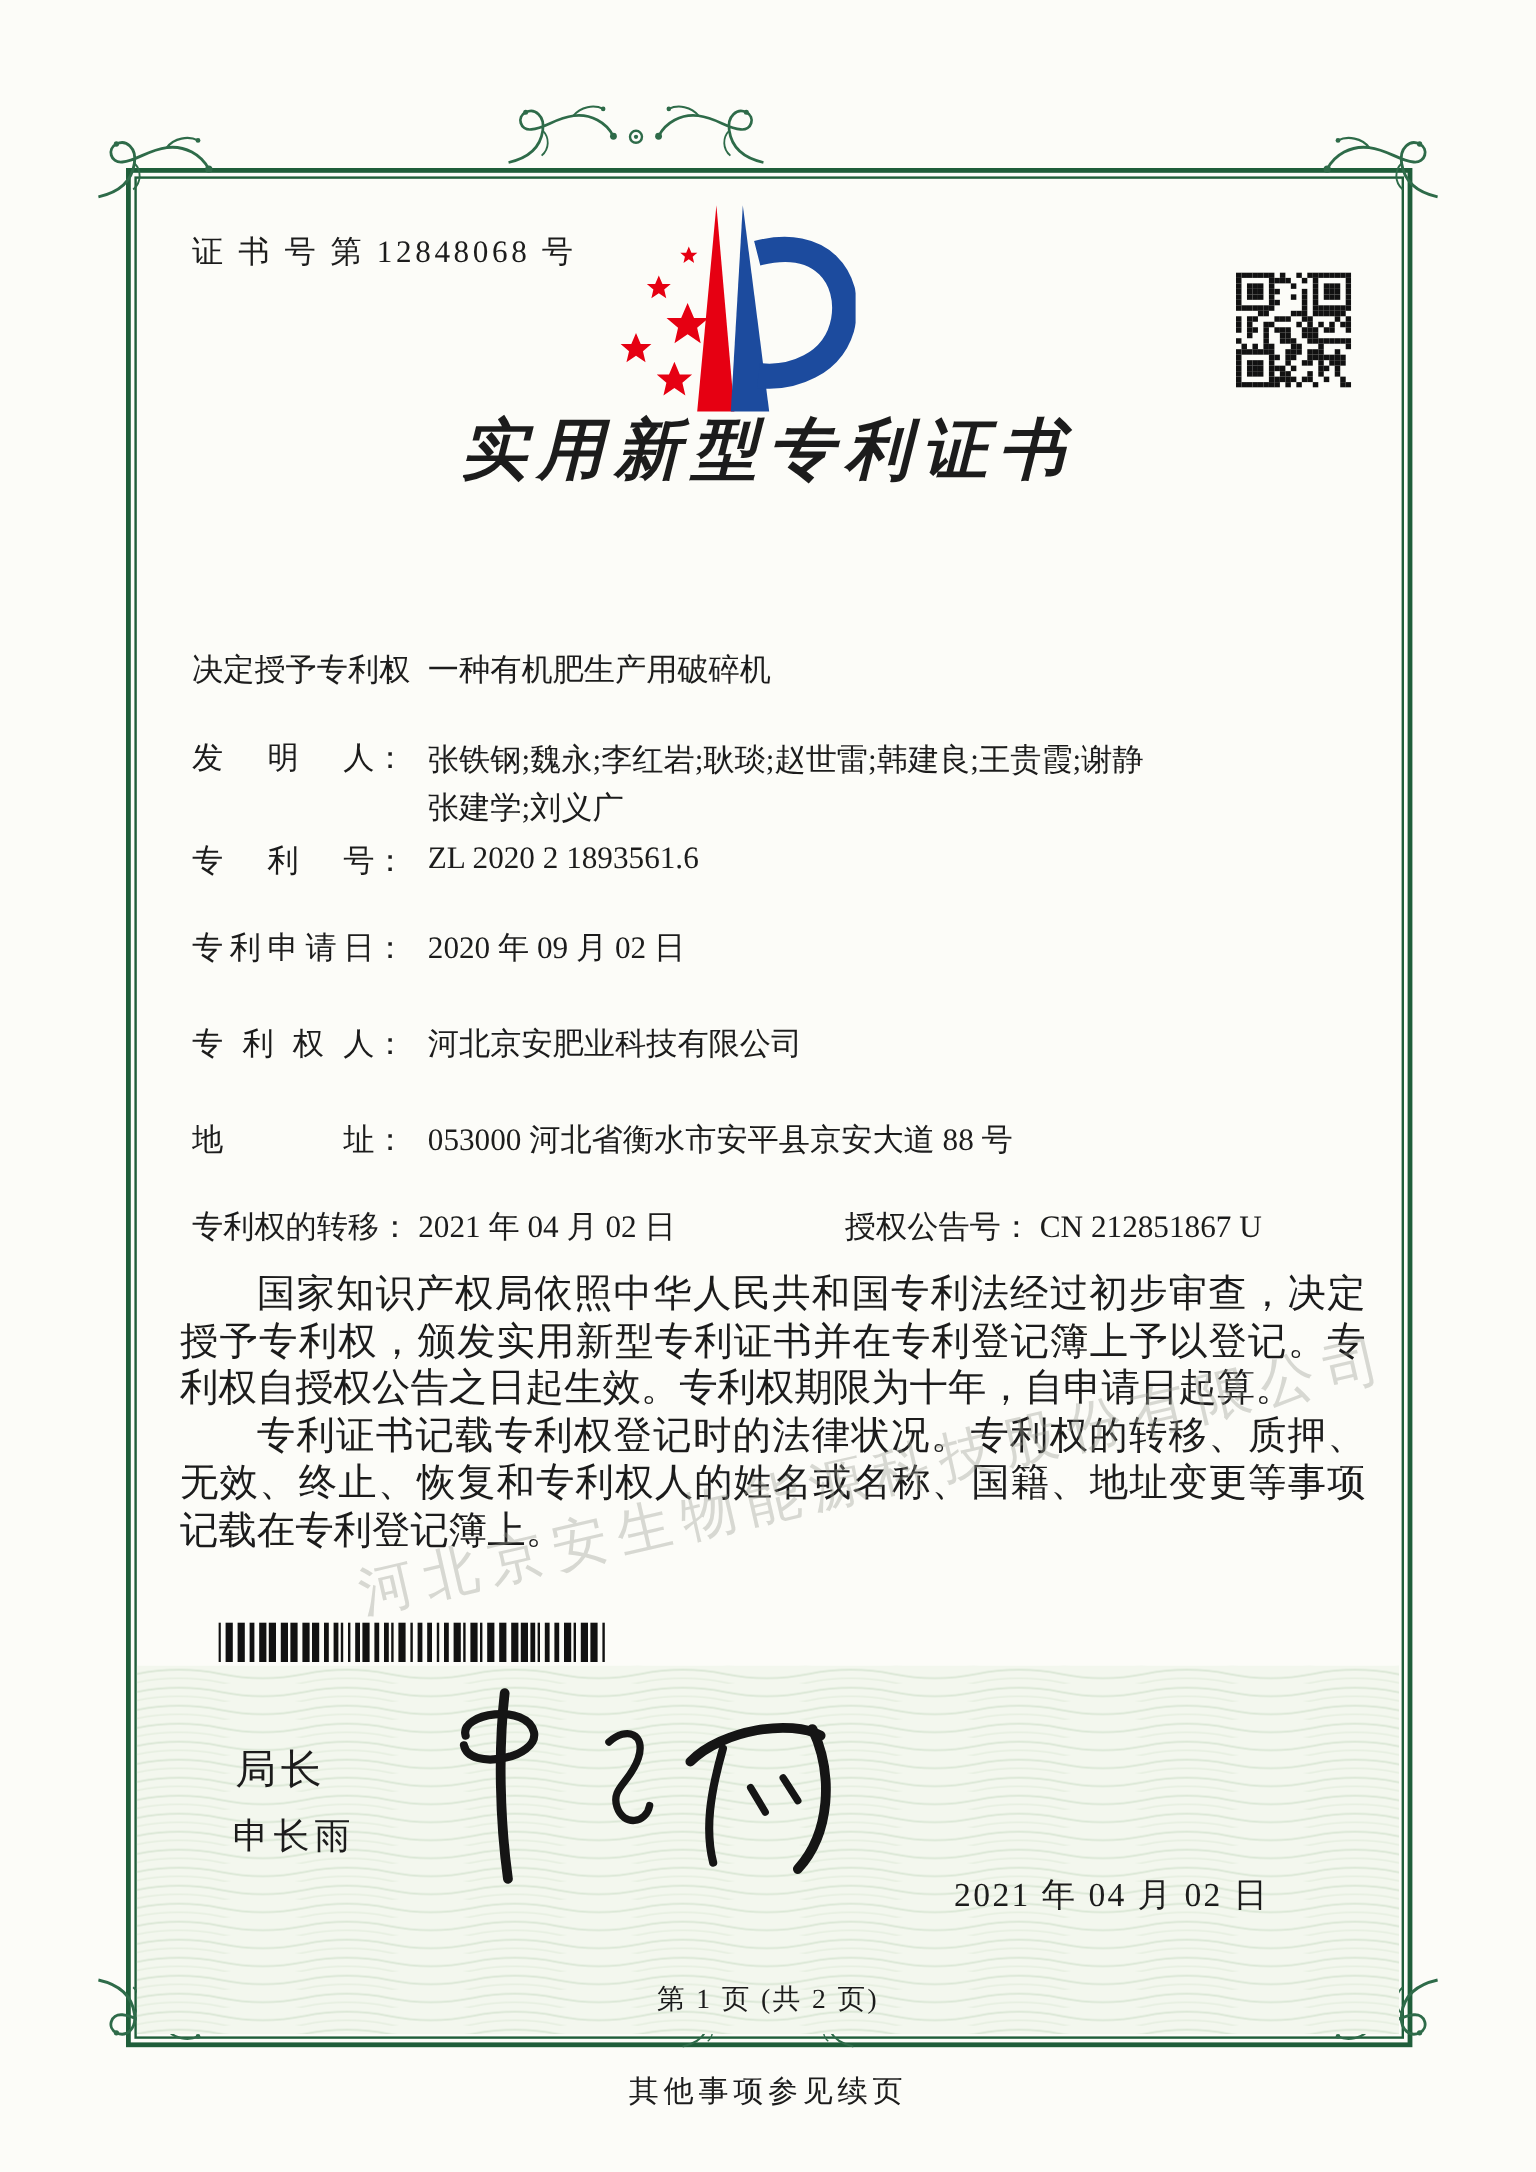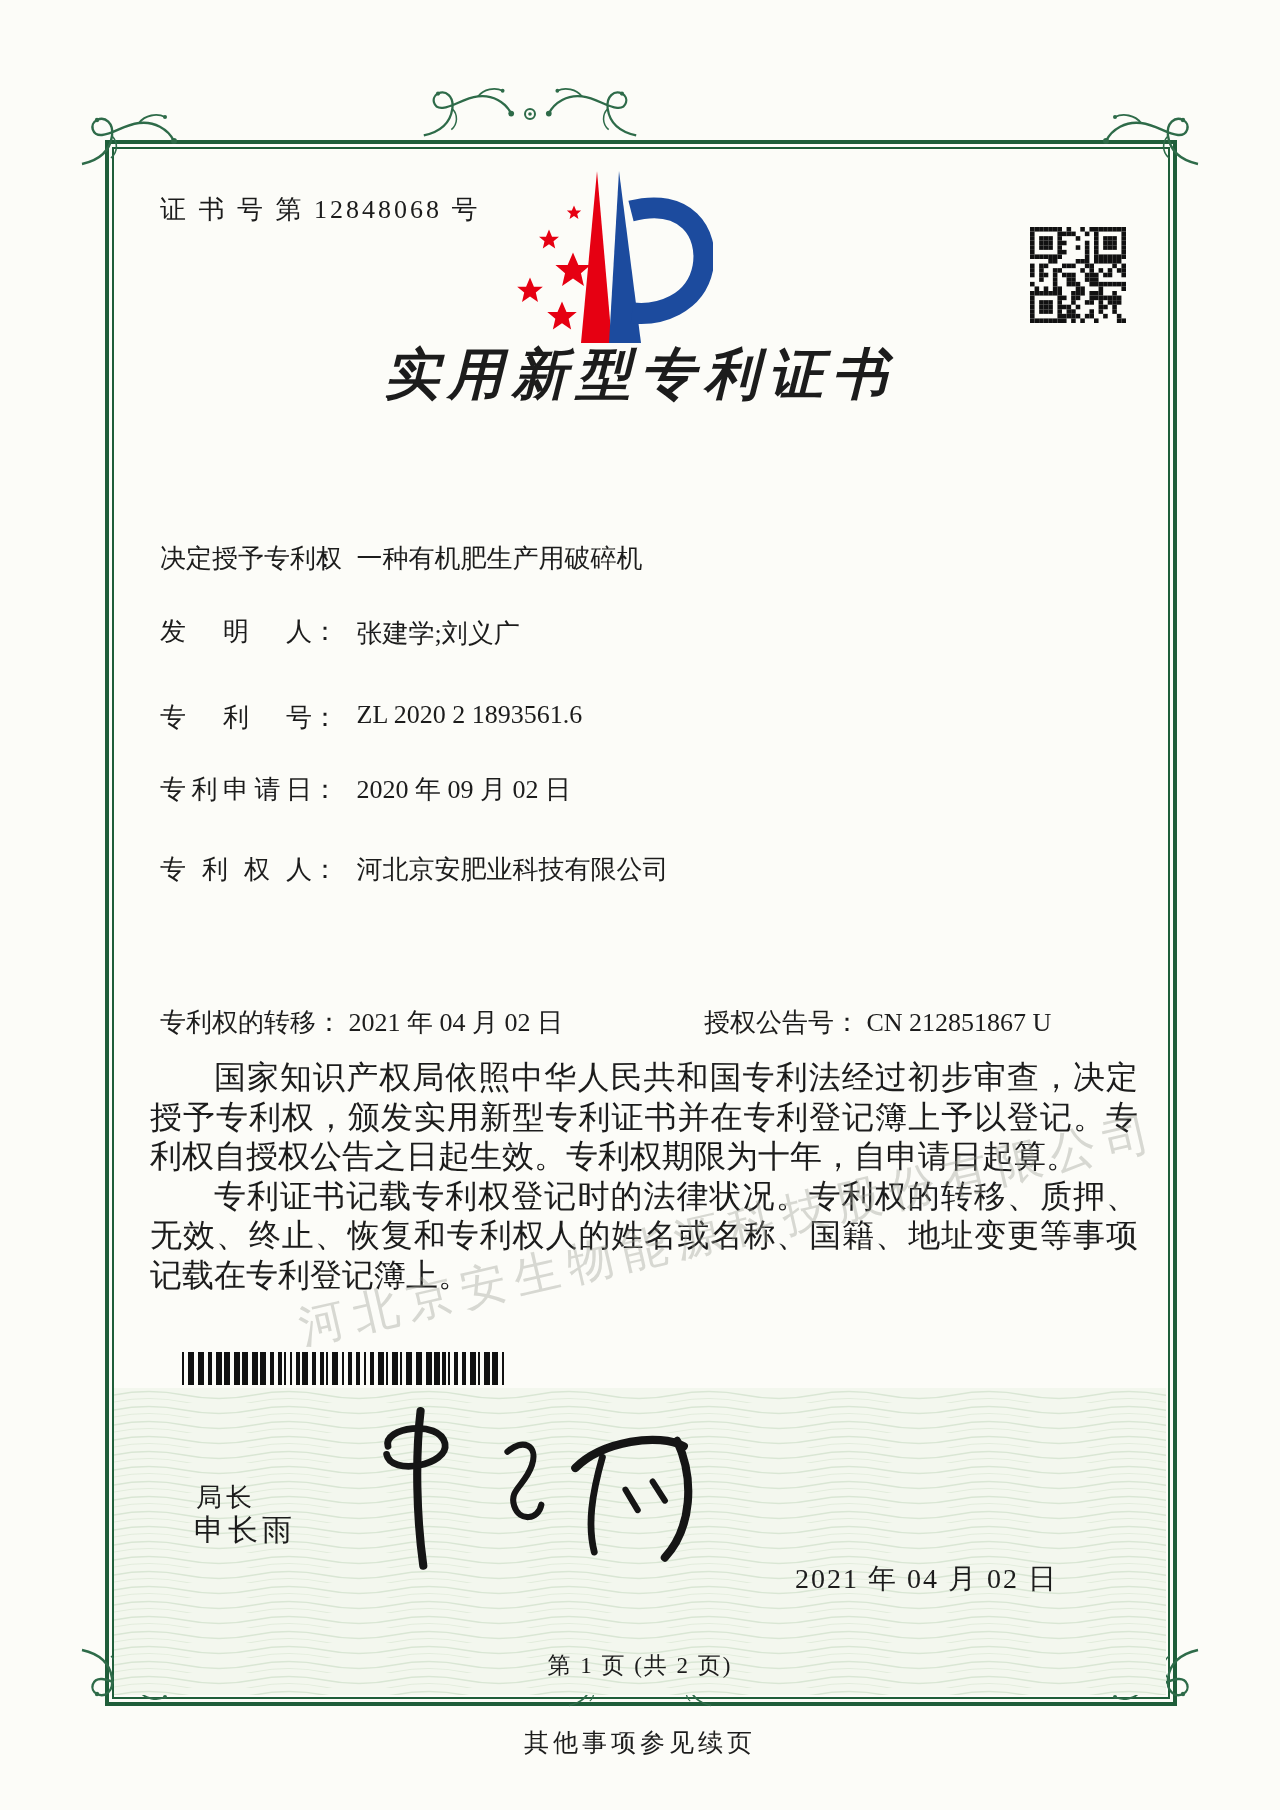--- a/index.html
+++ b/index.html
@@ -13,21 +13,21 @@
   .fcolon{vertical-align:top;}
   .fvalue{display:inline-block;margin-left:12px;vertical-align:top;}
   .fvalue .vline{line-height:40px;}
   .cert-no{top:192px;left:160px;font-size:26px;letter-spacing:3px;}
   .title{top:338px;left:0;width:100%;text-align:center;font-size:55px;font-weight:bold;letter-spacing:9px;font-style:italic;}
   .paras{position:absolute;left:150px;top:1058px;width:988px;font-size:32px;line-height:39.5px;text-align:justify;}
   .paras p{margin:0;text-indent:2em;}
   .waves{position:absolute;left:114px;top:1388px;width:1052px;height:307px;}
   .watermark{position:absolute;left:300px;top:1298px;width:820px;font-size:46px;letter-spacing:9px;
              color:rgba(155,158,148,0.38);transform:rotate(-13deg);transform-origin:left center;white-space:nowrap;}
-  .signer-title{top:1452px;left:196px;font-size:26px;letter-spacing:4px;margin-top:28px;}
+  .signer-title{top:1452px;left:196px;font-size:34px;letter-spacing:4px;}
   .signer-name{top:1510px;left:194px;font-size:30px;letter-spacing:4px;}
   .issue-date{top:1560px;left:795px;font-size:28px;letter-spacing:2px;}
   .page-info{top:1650px;left:0;width:100%;text-align:center;font-size:23px;letter-spacing:2px;}
   .footer-note{top:1726px;left:0;width:100%;text-align:center;font-size:25px;letter-spacing:4px;}
   .ornament{color:#2e6b49;}
 </style>
 </head>
 <body>
 
 <div class="page">
@@ -344,39 +344,44 @@
   <div class="row title">实用新型专利证书</div>
 
   <div class="row" style="top:541px;left:160px">
     <span class="flabel">决定授予专利权</span><span class="fcolon">：</span>
     <span class="fvalue">一种有机肥生产用破碎机</span>
   </div>
 
   <div class="row" style="top:614px;left:160px">
     <span class="flabel">发明人</span><span class="fcolon">：</span>
     <span class="fvalue">
+      <div class="vline">张铁钢;魏永;李红岩;耿琰;赵世雷;韩建良;王贵霞;谢静</div>
       <div class="vline">张建学;刘义广</div>
     </span>
   </div>
 
   <div class="row" style="top:700px;left:160px">
     <span class="flabel">专利号</span><span class="fcolon">：</span>
     <span class="fvalue">ZL 2020 2 1893561.6</span>
   </div>
 
   <div class="row" style="top:772px;left:160px">
     <span class="flabel">专利申请日</span><span class="fcolon">：</span>
     <span class="fvalue">2020 年 09 月 02 日</span>
   </div>
 
   <div class="row" style="top:852px;left:160px">
     <span class="flabel">专利权人</span><span class="fcolon">：</span>
     <span class="fvalue">河北京安肥业科技有限公司</span>
   </div>
 
+  <div class="row" style="top:932px;left:160px">
+    <span class="flabel">地址</span><span class="fcolon">：</span>
+    <span class="fvalue">053000  河北省衡水市安平县京安大道 88 号</span>
+  </div>
 
   <div class="row" style="top:1005px;left:160px">
     <span>专利权的转移</span><span>：</span>
     <span>2021 年 04 月 02 日</span>
     <span style="display:inline-block;width:128px"></span>
     <span>授权公告号</span><span>：</span>
     <span>CN 212851867 U</span>
   </div>
 
   <div class="paras">

